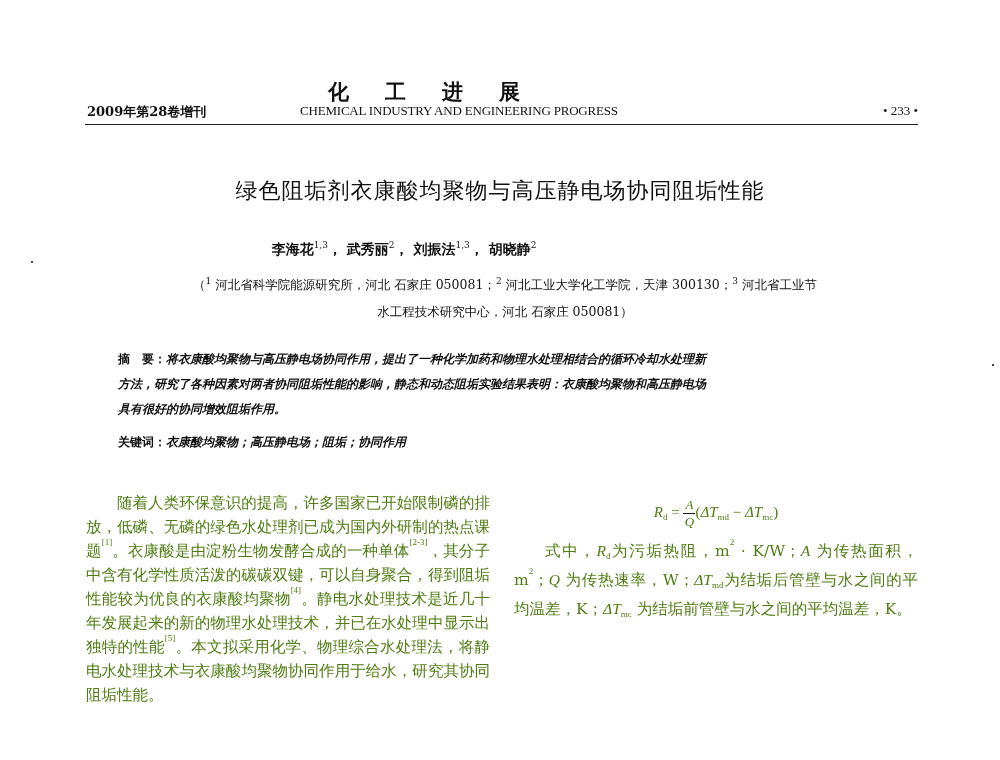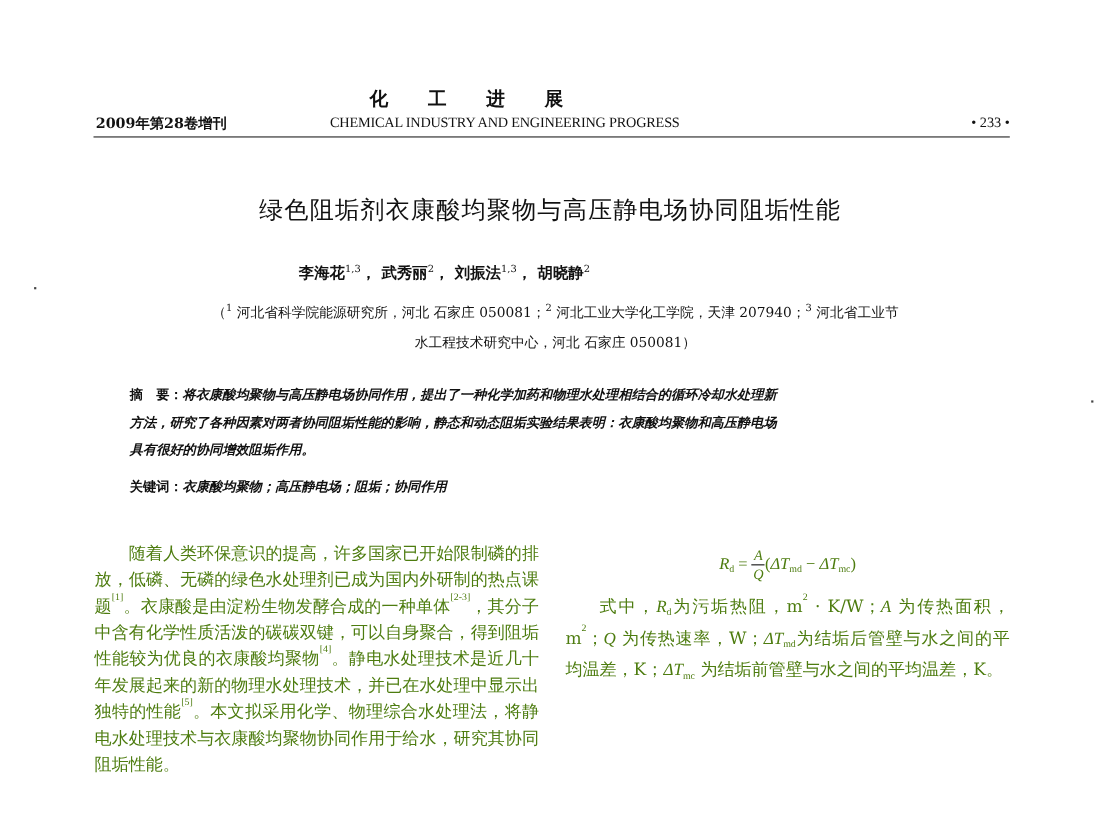--- a/index.html
+++ b/index.html
@@ -1,19 +1,19 @@
 <!DOCTYPE html>
 <html><head>
 <meta charset="utf-8">
 <style>
   html, body { margin:0; padding:0; background:#ffffff; }
   body { width:1000px; height:760px; overflow:hidden; position:relative;
          font-family:"DejaVu Serif", "Liberation Serif", serif; color:#111; }
   .abs { position:absolute; }
-  .journal-cn { left:0; width:848px; top:78px; text-align:center; font-size:17px; font-weight:bold; letter-spacing:36px; text-indent:36px; color:#111; }
+  .journal-cn { left:0; width:848px; top:78px; text-align:center; font-size:21px; font-weight:bold; letter-spacing:36px; text-indent:36px; color:#111; }
   .hdr-left { left:87px; top:103px; font-size:13px; font-weight:bold; color:#111; white-space:nowrap;text-align:right; }
   .hdr-center { left:300px; top:103px; font-size:13px; font-family:"Liberation Serif", serif; color:#111; white-space:nowrap; letter-spacing:-0.2px; }
   .hdr-right { left:860px; top:103px; width:58px; text-align:right; font-size:13px; font-family:"Liberation Serif", serif; color:#111; white-space:nowrap; }
   .hdr-rule { left:85px; top:124px; width:833px; height:0; border-top:1.5px solid #222; }
   .title { left:0; width:1000px; top:176px; text-align:center; font-family:"DejaVu Sans", "Liberation Sans", sans-serif; font-size:22px; color:#111; letter-spacing:1px; }
   .authors { left:0; width:808px; top:240px; text-align:center; font-size:14px; font-weight:bold; color:#111; }
   .authors sup, .affil sup { font-size:9px; font-weight:normal; }
   .affil { left:110px; width:790px; top:268px; font-size:12.5px; color:#111; line-height:27px; text-align:center; }
   .abstract { left:118px; width:770px; top:347px; font-size:12px; font-weight:bold; line-height:25px; color:#111; font-style:italic; }
   .abstract .label { font-style:normal; letter-spacing:0; }
@@ -51,21 +51,21 @@
 <div class="abs title">绿色阻垢剂衣康酸均聚物与高压静电场协同阻垢性能</div>
 
 <div class="abs authors">
   <span>李海花</span><sup>1,3</sup><span>，</span>
   <span>武秀丽</span><sup>2</sup><span>，</span>
   <span>刘振法</span><sup>1,3</sup><span>，</span>
   <span>胡晓静</span><sup>2</sup>
 </div>
 
 <div class="abs affil">
-  <div><span>（</span><sup>1</sup><span> 河北省科学院能源研究所，河北 石家庄 050081；</span><sup>2</sup><span> 河北工业大学化工学院，天津 207940；</span><sup>3</sup><span> 河北省工业节</span></div>
+  <div><span>（</span><sup>1</sup><span> 河北省科学院能源研究所，河北 石家庄 050081；</span><sup>2</sup><span> 河北工业大学化工学院，天津 300130；</span><sup>3</sup><span> 河北省工业节</span></div>
   <div>水工程技术研究中心，河北 石家庄 050081）</div>
 </div>
 
 <div class="abs abstract">
   <div><span class="label">摘　要：</span><span>将衣康酸均聚物与高压静电场协同作用，提出了一种化学加药和物理水处理相结合的循环冷却水处理新</span></div>
   <div>方法，研究了各种因素对两者协同阻垢性能的影响，静态和动态阻垢实验结果表明：衣康酸均聚物和高压静电场</div>
   <div>具有很好的协同增效阻垢作用。</div>
 </div>
 
 <div class="abs keywords">

